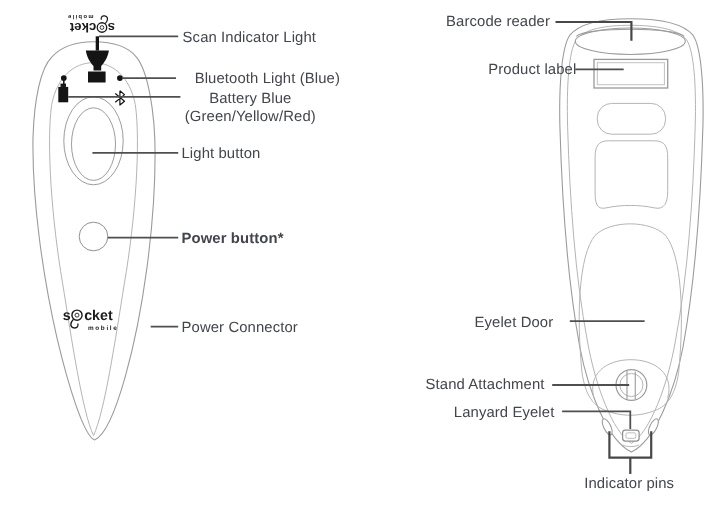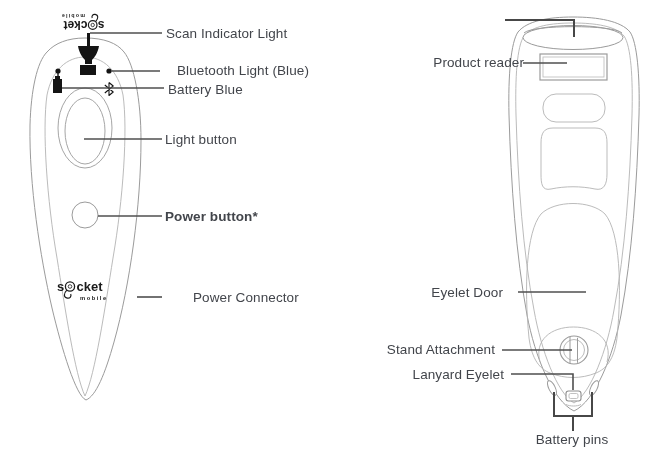--- a/index.html
+++ b/index.html
@@ -144,24 +144,26 @@
         <path class="leader" d="M 511,374 H 573 V 390"></path>
         <path class="leader2" d="M 554,392 V 416 H 592 V 392 M 573,416 V 431" stroke-width="2.4"></path>
       </g>
     </g>
   </svg>
 
   <div class="lbl" style="left:166px;top:26px;">Scan Indicator Light</div>
   <div class="lbl" style="left:177px;top:63px;">Bluetooth Light (Blue)</div>
   <div class="lbl" style="left:168px;top:82px;">
     <span>Battery Blue</span><br>
+    <span>(Green/Yellow/Red)</span>
   </div>
   <div class="lbl" style="left:165px;top:132px;">Light button</div>
   <div class="lbl" style="left:165px;top:209px;font-weight:bold;">Power button*</div>
-  <div class="lbl" style="left:165px;top:290px;margin-left:28px;">Power Connector</div>
+  <div class="lbl" style="left:165px;top:290px;">Power Connector</div>
 
-  <div class="lbl r" style="left:404px;top:55px;width:120px;">Product reader</div>
+  <div class="lbl r" style="left:390px;top:12px;width:110px;">Barcode reader</div>
+  <div class="lbl r" style="left:404px;top:55px;width:120px;">Product label</div>
   <div class="lbl r" style="left:383px;top:285px;width:120px;">Eyelet Door</div>
   <div class="lbl r" style="left:365px;top:342px;width:130px;">Stand Attachment</div>
   <div class="lbl r" style="left:384px;top:367px;width:120px;">Lanyard Eyelet</div>
-  <div class="lbl c" style="left:512px;top:432px;width:120px;">Battery pins</div>
+  <div class="lbl c" style="left:512px;top:432px;width:120px;">Indicator pins</div>
 
 </div>
 
 </body></html>

